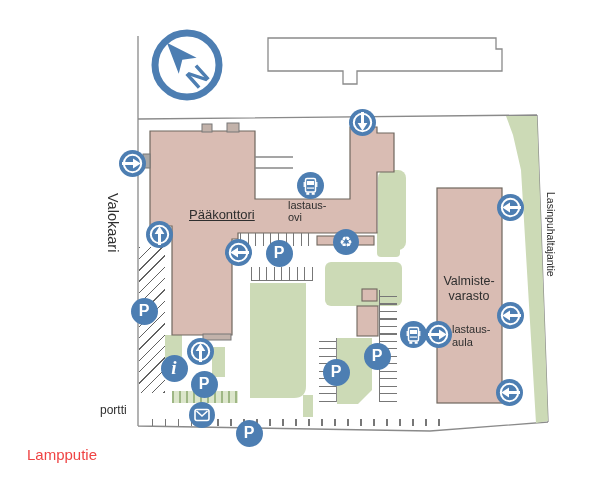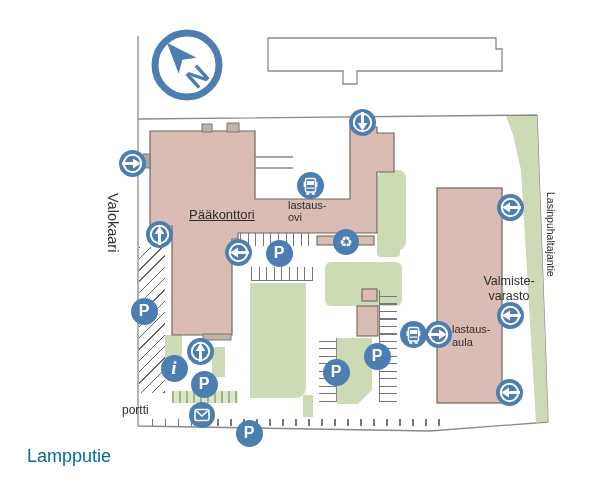--- a/index.html
+++ b/index.html
@@ -10,24 +10,24 @@
   .icon{position:absolute;border-radius:50%;background:var(--accent);
         display:flex;align-items:center;justify-content:center;box-sizing:border-box;}
   .icon svg{width:100%;height:100%;display:block;}
   .g-parking{color:#fff;font-weight:bold;font-size:16px;line-height:1;margin-top:-1px;}
   .g-info{color:#fff;font-family:"Liberation Serif",serif;font-style:italic;font-weight:bold;
           font-size:19px;line-height:1;margin-top:-2px;}
   .g-recycle{color:#fff;font-size:15px;line-height:1;font-family:"DejaVu Sans",sans-serif;}
   .lbl{position:absolute;z-index:4;white-space:pre-line;}
   .lbl-paakonttori{left:189px;top:207px;font-size:13px;text-decoration:underline;}
   .lbl-lastausovi{left:288px;top:199px;font-size:11px;line-height:12px;}
-  .lbl-valmiste{left:437px;top:274px;width:64px;text-align:center;font-size:12.5px;line-height:15px;padding-left:40px;}
+  .lbl-valmiste{left:437px;top:274px;width:64px;text-align:center;font-size:12.5px;line-height:15px;}
   .lbl-lastausaula{left:452px;top:323px;font-size:11px;line-height:12.5px;}
-  .lbl-portti{left:122px;top:403px;font-size:12px;}
-  .lbl-lampputie{left:27px;top:446px;font-size:18px;color:#0369a1;}
+  .lbl-portti{left:100px;top:403px;font-size:12px;}
+  .lbl-lampputie{left:27px;top:446px;font-size:15px;color:#ef4444;}
   .vtext{writing-mode:vertical-rl;}
   .lbl-valokaari{left:105px;top:193px;font-size:14.5px;}
   .lbl-lasinpuhaltajantie{left:545px;top:192px;font-size:10.5px;}
   .comb{position:absolute;z-index:2;}
   .comb-a{left:240px;top:233px;width:76px;height:13px;
     background:repeating-linear-gradient(90deg,#777 0 1px,transparent 1px 7.6px);}
   .comb-b{left:251px;top:267px;width:62px;height:13px;border-bottom:1px solid #777;
     background:repeating-linear-gradient(90deg,#777 0 1px,transparent 1px 7.6px);}
   .comb-c{left:379px;top:290px;width:17px;height:112px;border-left:1px solid #777;
     background:repeating-linear-gradient(0deg,#777 0 1px,transparent 1px 7.5px);}

